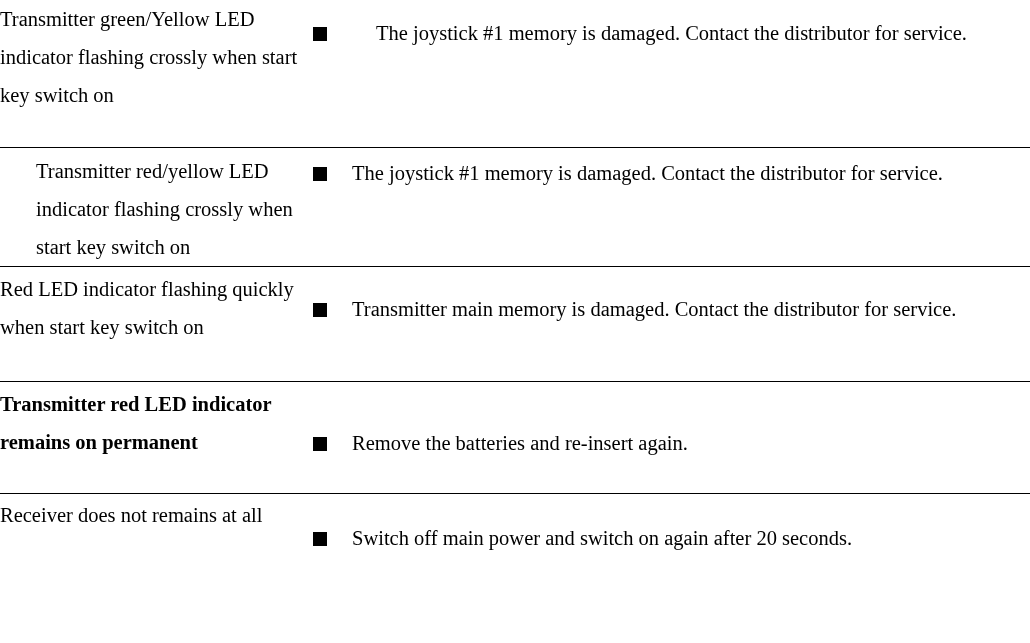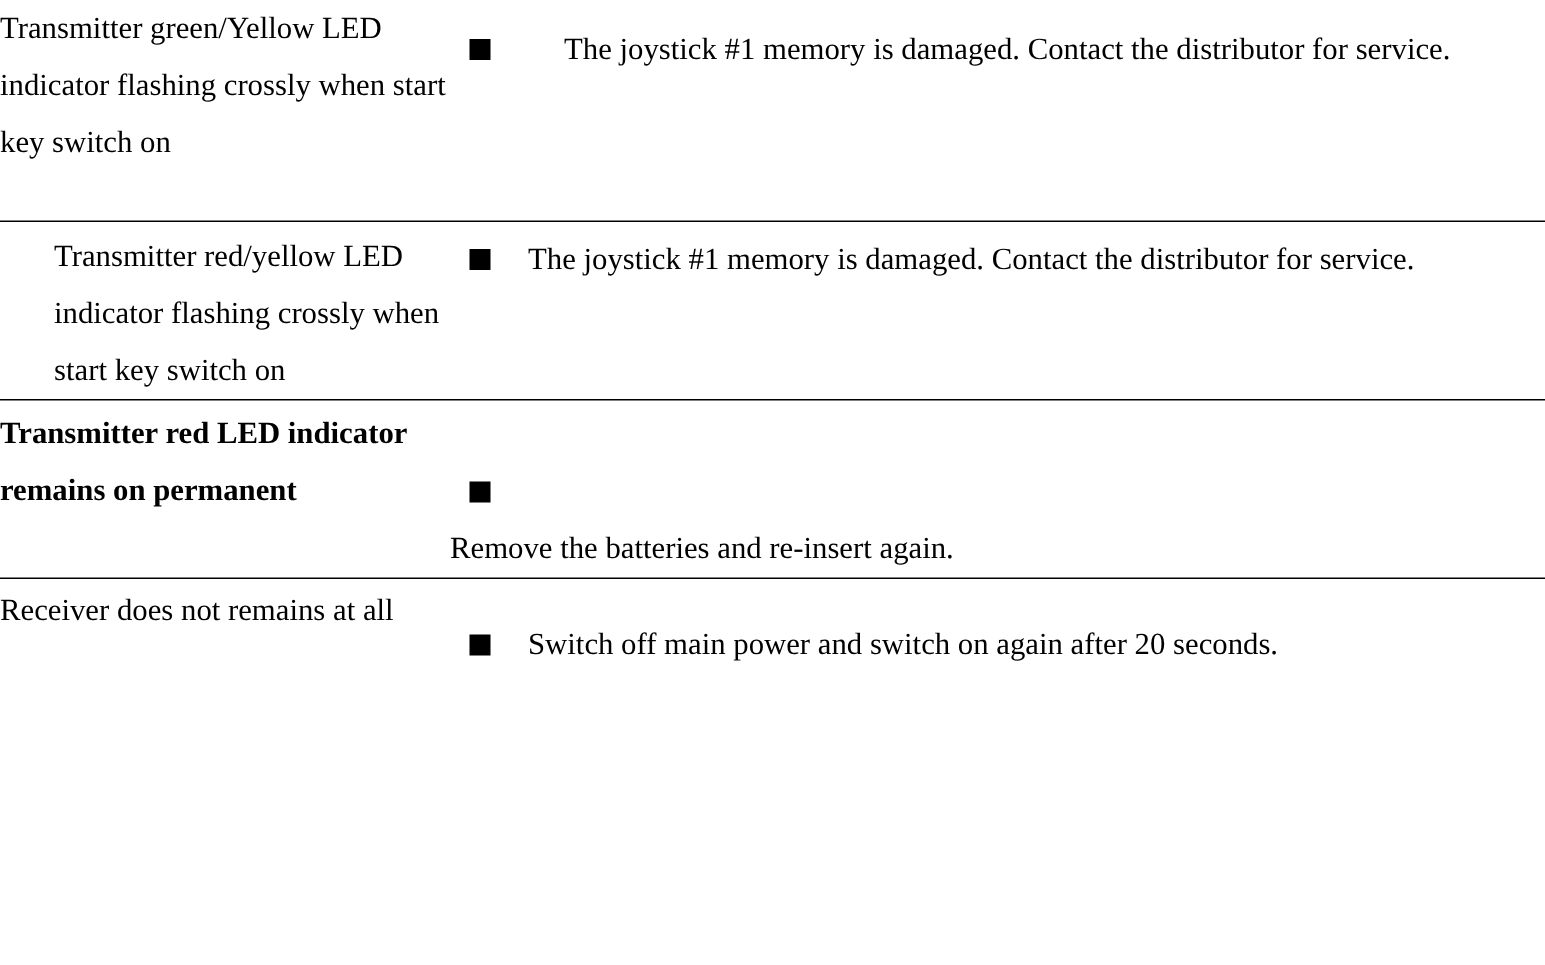--- a/index.html
+++ b/index.html
@@ -111,21 +111,21 @@
 
   .r2 .col-symptom .symptom-text { padding-top: 4px; padding-left: 36px; }
   .r2 .col-action  .action-block { padding-top: 6px; }
   .r2 td { height: 115px; }
 
   .r3 .col-symptom .symptom-text { padding-top: 3px; }
   .r3 .col-action  .action-block { padding-top: 23px; }
   .r3 td { height: 115px; }
 
   .r4 .col-symptom .symptom-text { padding-top: 3px; font-weight: bold; }
-  .r4 .col-action  .action-block { padding-top: 42px; flex-direction: column; }
+  .r4 .col-action  .action-block { padding-top: 42px; }
   .r4 td { height: 112px; }
 
   .r5 .col-symptom .symptom-text { padding-top: 3px; }
   .r5 .col-action  .action-block { padding-top: 5px; }
   .r5 td { height: 79px; }
 
   .r6 .col-symptom .symptom-text { padding-top: 2px; }
   .r6 .col-action  .action-block { padding-top: 25px; }
   .r6 td { height: 75px; }
 </style>
@@ -154,20 +154,31 @@
           <div class="symptom-text">Transmitter red/yellow LED indicator flashing crossly when start key switch on</div>
         </td>
         <td class="col-action">
           <div class="action-block">
             <span class="bullet-marker"><span class="bullet-square"></span></span>
             <span class="action-text">The joystick #1 memory is damaged. Contact the distributor for service.</span>
           </div>
         </td>
       </tr>
 
+      <tr class="r3">
+        <td class="col-symptom">
+          <div class="symptom-text">Red LED indicator flashing quickly when start key switch on</div>
+        </td>
+        <td class="col-action">
+          <div class="action-block">
+            <span class="bullet-marker"><span class="bullet-square"></span></span>
+            <span class="action-text">Transmitter main memory is damaged. Contact the distributor for service.</span>
+          </div>
+        </td>
+      </tr>
 
       <tr class="r4">
         <td class="col-symptom">
           <div class="symptom-text">Transmitter red LED indicator remains on permanent</div>
         </td>
         <td class="col-action">
           <div class="action-block">
             <span class="bullet-marker"><span class="bullet-square"></span></span>
             <span class="action-text no-justify">Remove the batteries and re-insert again.</span>
           </div>

